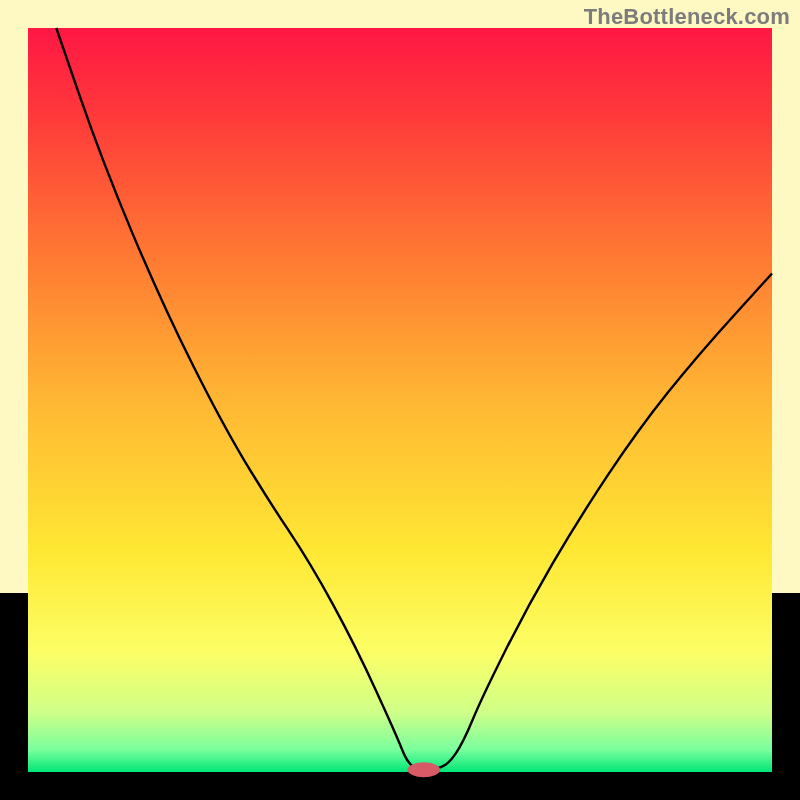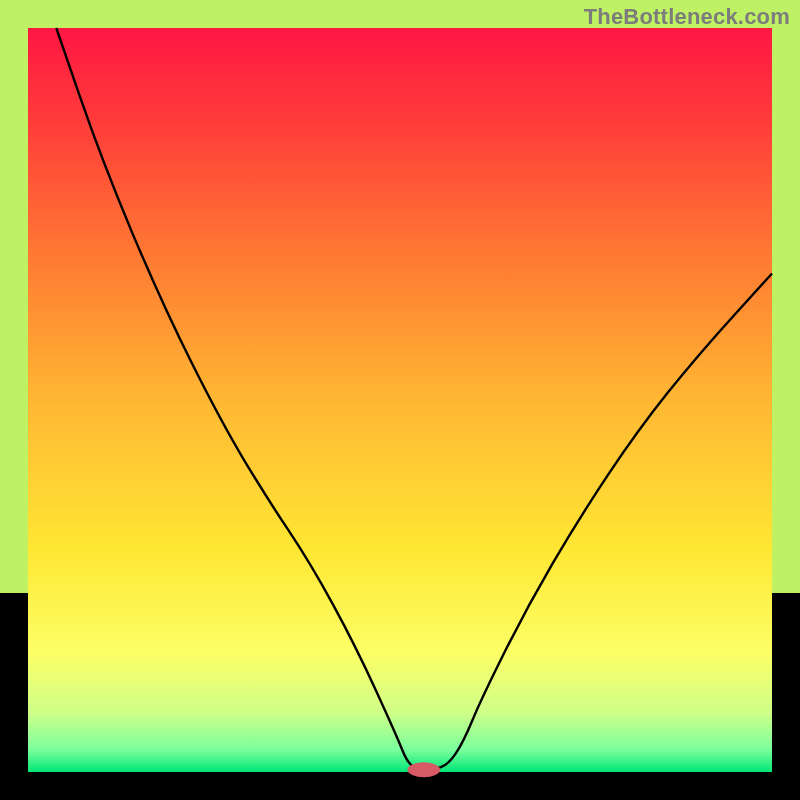--- a/index.html
+++ b/index.html
@@ -8,21 +8,21 @@
     width: 800px;
     height: 800px;
     background: #000;
     overflow: hidden;
     font-family: Arial, Helvetica, sans-serif;
   }
   .chart-container {
     position: relative;
     width: 800px;
     height: 593px;
-    background: #bef264;
+    background: #fef9c3;
   }
   .watermark {
     position: absolute;
     top: 4px;
     right: 10px;
     font-size: 22px;
     font-weight: 600;
     color: #7c7c7c;
     letter-spacing: 0.2px;
     z-index: 5;

